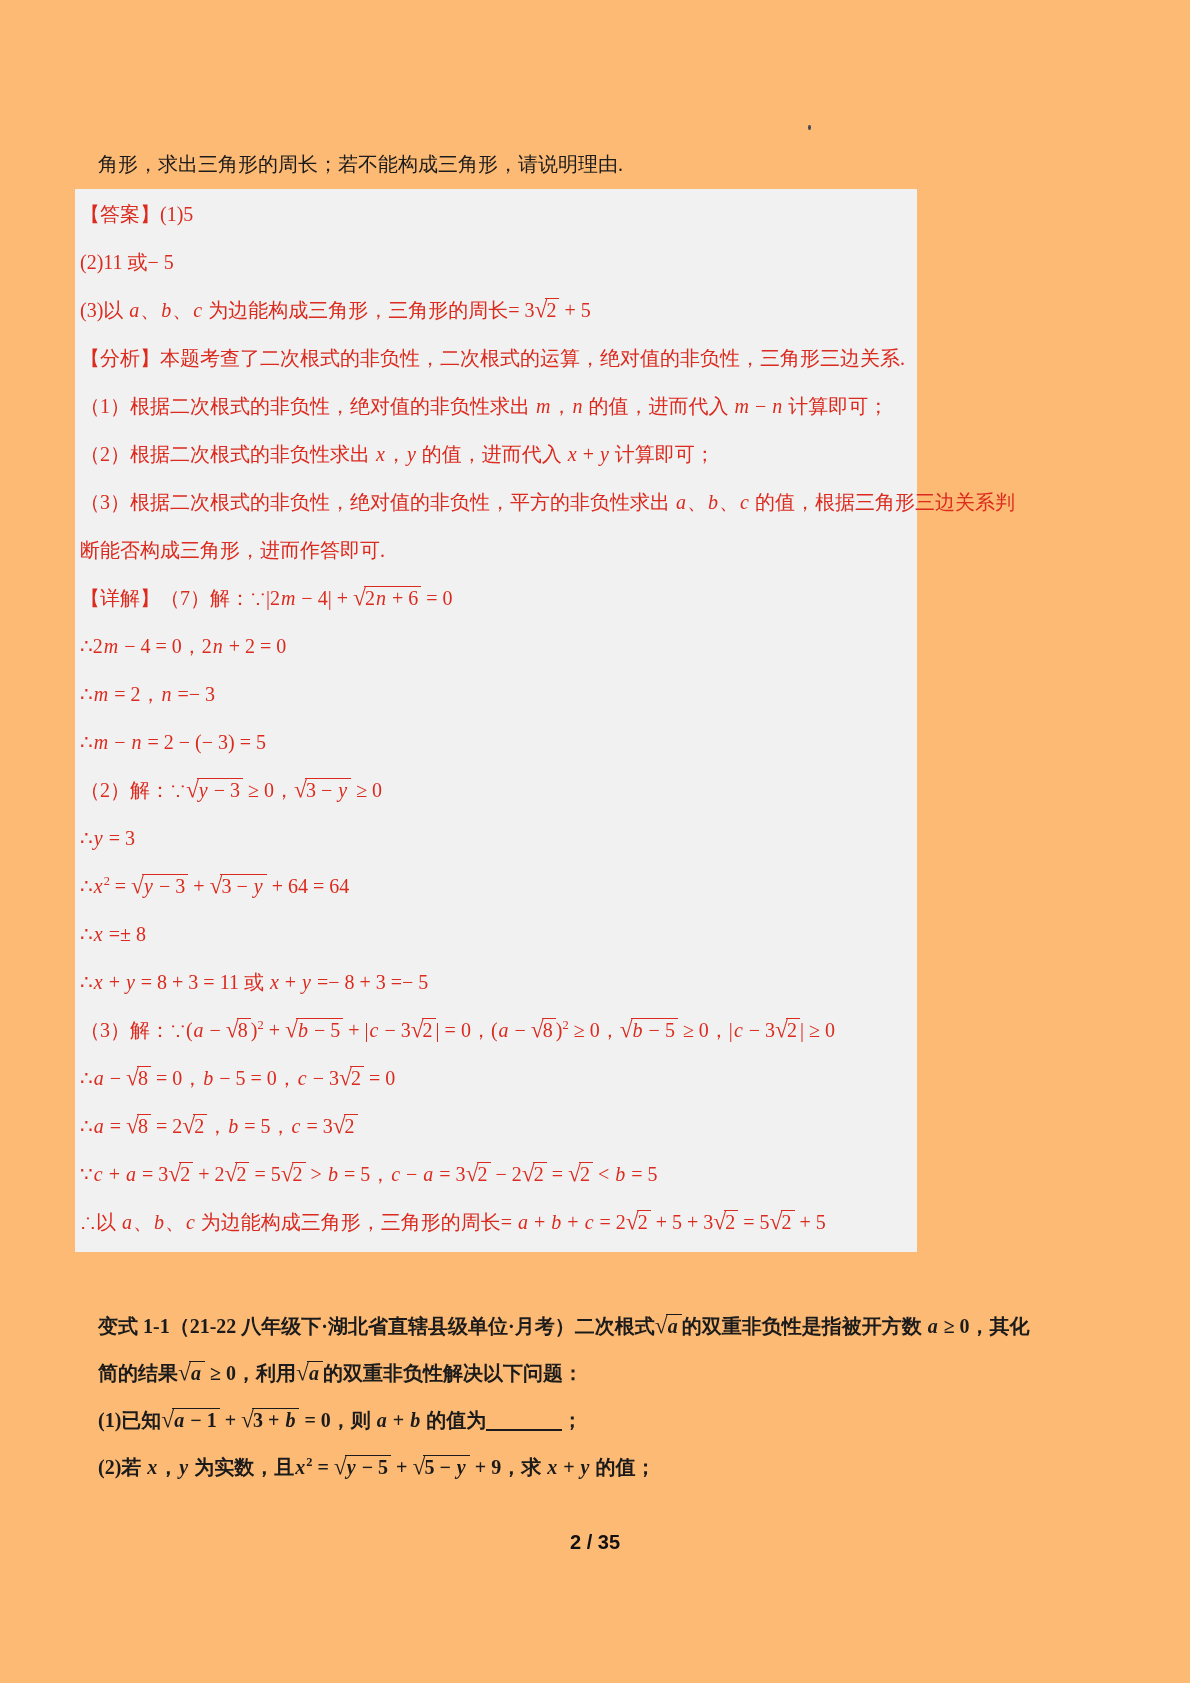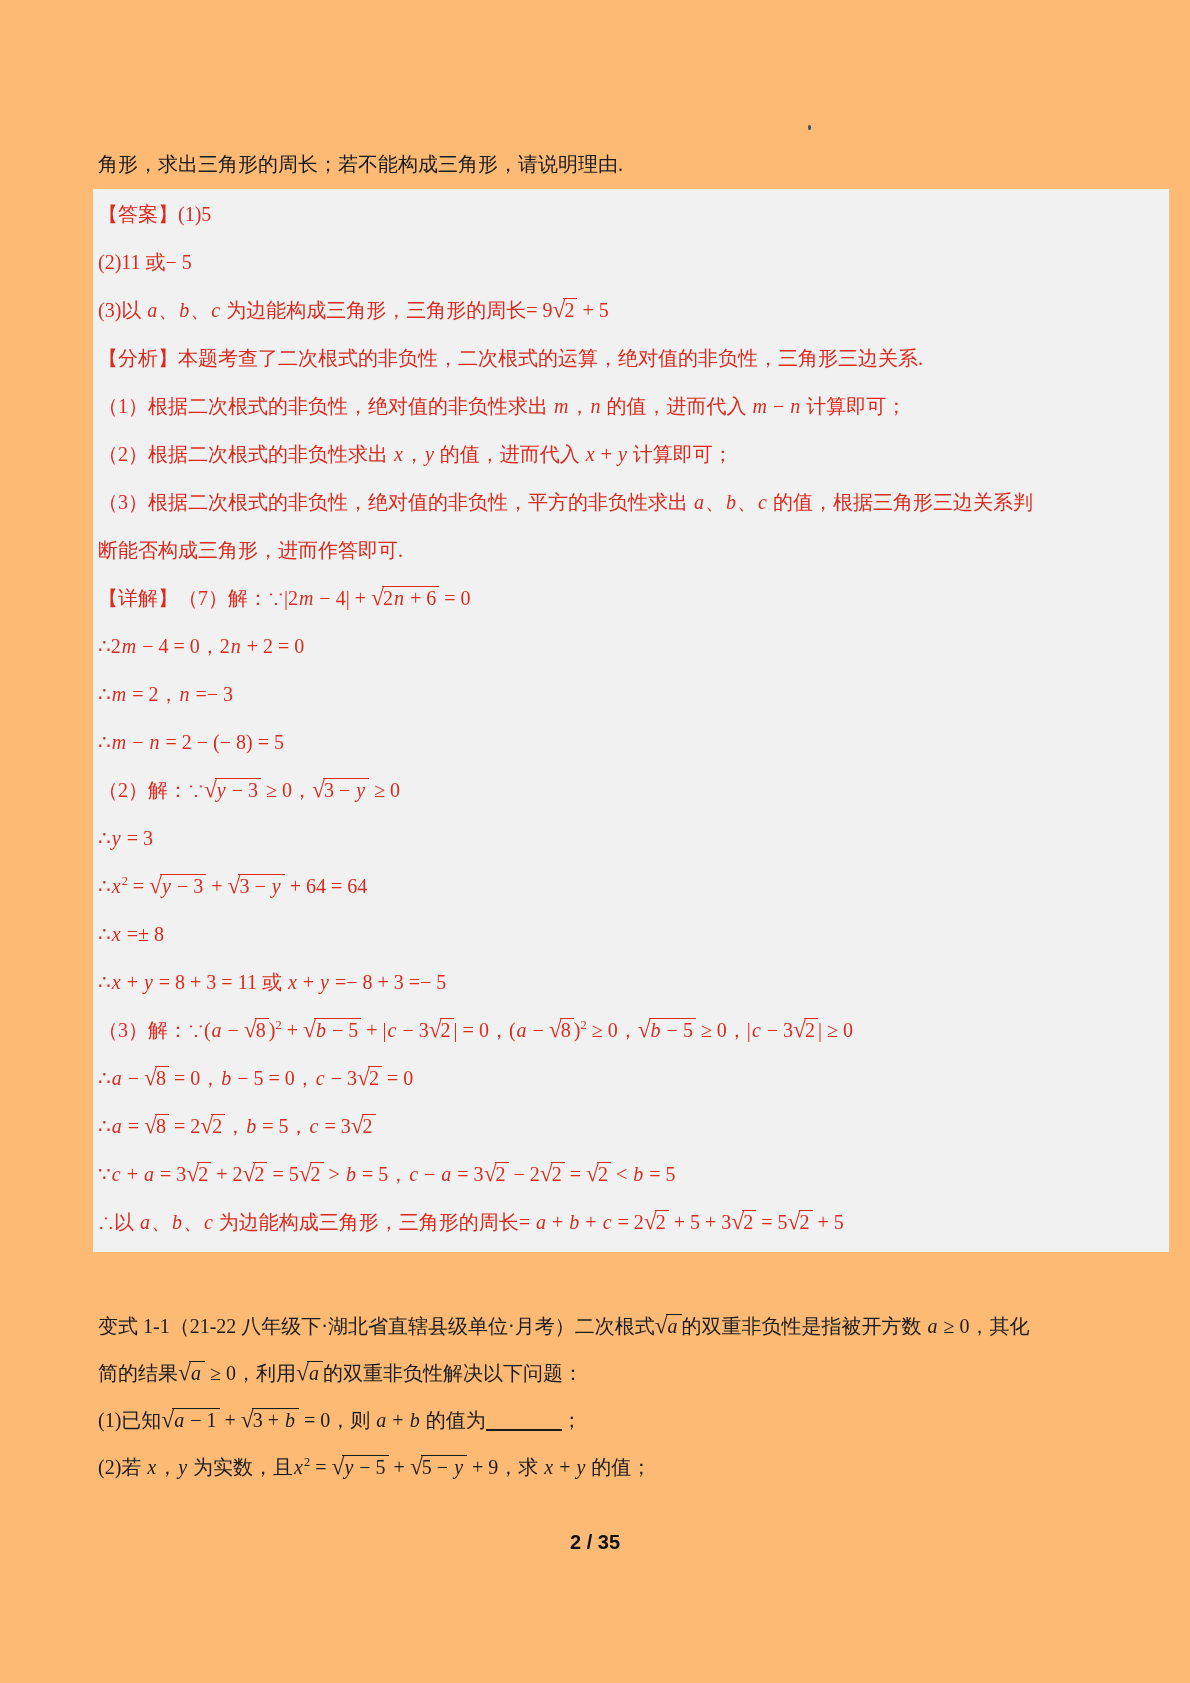--- a/index.html
+++ b/index.html
@@ -18,35 +18,35 @@
     line-height: 48px;
     height: 48px;
   }
   .intro {
     position: absolute;
     left: 98px;
     top: 140px;
   }
   .solution {
     position: absolute;
-    left: 93px;
+    left: 75px;
     top: 189px;
-    width: 1076px;
+    width: 842px;
     box-sizing: border-box;
     padding: 1px 0 6px 5px;
     background: #F1F1F1;
     color: #DB2A1E;
   }
   .variation {
     position: absolute;
     left: 98px;
     top: 1303px;
     width: 1005px;
   }
-  .variation .line { line-height: 47px; height: 47px; }
+  .variation .line { line-height: 47px; height: 47px; font-weight: bold; }
   .footer {
     position: absolute;
     top: 1528px;
     left: 0;
     width: 100%;
     text-align: center;
     font-family: "Liberation Sans", "DejaVu Sans", sans-serif;
     font-weight: bold;
     font-size: 20px;
     color: #111111;
@@ -100,30 +100,30 @@
 <body>
 
 <div class="page">
   <span class="stray"></span>
 
   <div class="intro line">角形，求出三角形的周长；若不能构成三角形，请说明理由.</div>
 
   <section class="solution">
       <div class="line"><span class="mtext">【答案】(1)5</span></div>
       <div class="line"><span class="mtext">(2)11 或− 5</span></div>
-      <div class="line"><span class="mtext">(3)以 </span><span class="mvar">a</span><span class="mtext">、</span><span class="mvar">b</span><span class="mtext">、</span><span class="mvar">c</span><span class="mtext"> 为边能构成三角形，三角形的周长= 9</span><span class="sqrt"><span class="sqrt-sign">√</span><span class="sqrt-rad"><span class="mtext">2</span></span></span><span class="mtext"> + 5</span></div>
+      <div class="line"><span class="mtext">(3)以 </span><span class="mvar">a</span><span class="mtext">、</span><span class="mvar">b</span><span class="mtext">、</span><span class="mvar">c</span><span class="mtext"> 为边能构成三角形，三角形的周长= 3</span><span class="sqrt"><span class="sqrt-sign">√</span><span class="sqrt-rad"><span class="mtext">2</span></span></span><span class="mtext"> + 5</span></div>
       <div class="line"><span class="mtext">【分析】本题考查了二次根式的非负性，二次根式的运算，绝对值的非负性，三角形三边关系.</span></div>
       <div class="line"><span class="mtext">（1）根据二次根式的非负性，绝对值的非负性求出 </span><span class="mvar">m</span><span class="mtext">，</span><span class="mvar">n</span><span class="mtext"> 的值，进而代入 </span><span class="mvar">m</span><span class="mtext"> − </span><span class="mvar">n</span><span class="mtext"> 计算即可；</span></div>
       <div class="line"><span class="mtext">（2）根据二次根式的非负性求出 </span><span class="mvar">x</span><span class="mtext">，</span><span class="mvar">y</span><span class="mtext"> 的值，进而代入 </span><span class="mvar">x</span><span class="mtext"> + </span><span class="mvar">y</span><span class="mtext"> 计算即可；</span></div>
       <div class="line"><span class="mtext">（3）根据二次根式的非负性，绝对值的非负性，平方的非负性求出 </span><span class="mvar">a</span><span class="mtext">、</span><span class="mvar">b</span><span class="mtext">、</span><span class="mvar">c</span><span class="mtext"> 的值，根据三角形三边关系判</span></div>
       <div class="line"><span class="mtext">断能否构成三角形，进而作答即可.</span></div>
       <div class="line"><span class="mtext">【详解】（7）解：∵|2</span><span class="mvar">m</span><span class="mtext"> − 4| + </span><span class="sqrt"><span class="sqrt-sign">√</span><span class="sqrt-rad"><span class="mtext">2</span><span class="mvar">n</span><span class="mtext"> + 6</span></span></span><span class="mtext"> = 0</span></div>
       <div class="line"><span class="mtext">∴2</span><span class="mvar">m</span><span class="mtext"> − 4 = 0，2</span><span class="mvar">n</span><span class="mtext"> + 2 = 0</span></div>
       <div class="line"><span class="mtext">∴</span><span class="mvar">m</span><span class="mtext"> = 2，</span><span class="mvar">n</span><span class="mtext"> =− 3</span></div>
-      <div class="line"><span class="mtext">∴</span><span class="mvar">m</span><span class="mtext"> − </span><span class="mvar">n</span><span class="mtext"> = 2 − (− 8) = 5</span></div>
+      <div class="line"><span class="mtext">∴</span><span class="mvar">m</span><span class="mtext"> − </span><span class="mvar">n</span><span class="mtext"> = 2 − (− 3) = 5</span></div>
       <div class="line"><span class="mtext">（2）解：∵</span><span class="sqrt"><span class="sqrt-sign">√</span><span class="sqrt-rad"><span class="mvar">y</span><span class="mtext"> − 3</span></span></span><span class="mtext"> ≥ 0，</span><span class="sqrt"><span class="sqrt-sign">√</span><span class="sqrt-rad"><span class="mtext">3 − </span><span class="mvar">y</span></span></span><span class="mtext"> ≥ 0</span></div>
       <div class="line"><span class="mtext">∴</span><span class="mvar">y</span><span class="mtext"> = 3</span></div>
       <div class="line"><span class="mtext">∴</span><span class="mvar">x</span><span class="sup">2</span><span class="mtext"> = </span><span class="sqrt"><span class="sqrt-sign">√</span><span class="sqrt-rad"><span class="mvar">y</span><span class="mtext"> − 3</span></span></span><span class="mtext"> + </span><span class="sqrt"><span class="sqrt-sign">√</span><span class="sqrt-rad"><span class="mtext">3 − </span><span class="mvar">y</span></span></span><span class="mtext"> + 64 = 64</span></div>
       <div class="line"><span class="mtext">∴</span><span class="mvar">x</span><span class="mtext"> =± 8</span></div>
       <div class="line"><span class="mtext">∴</span><span class="mvar">x</span><span class="mtext"> + </span><span class="mvar">y</span><span class="mtext"> = 8 + 3 = 11 或 </span><span class="mvar">x</span><span class="mtext"> + </span><span class="mvar">y</span><span class="mtext"> =− 8 + 3 =− 5</span></div>
       <div class="line"><span class="mtext">（3）解：∵(</span><span class="mvar">a</span><span class="mtext"> − </span><span class="sqrt"><span class="sqrt-sign">√</span><span class="sqrt-rad"><span class="mtext">8</span></span></span><span class="mtext">)</span><span class="sup">2</span><span class="mtext"> + </span><span class="sqrt"><span class="sqrt-sign">√</span><span class="sqrt-rad"><span class="mvar">b</span><span class="mtext"> − 5</span></span></span><span class="mtext"> + |</span><span class="mvar">c</span><span class="mtext"> − 3</span><span class="sqrt"><span class="sqrt-sign">√</span><span class="sqrt-rad"><span class="mtext">2</span></span></span><span class="mtext">| = 0，(</span><span class="mvar">a</span><span class="mtext"> − </span><span class="sqrt"><span class="sqrt-sign">√</span><span class="sqrt-rad"><span class="mtext">8</span></span></span><span class="mtext">)</span><span class="sup">2</span><span class="mtext"> ≥ 0，</span><span class="sqrt"><span class="sqrt-sign">√</span><span class="sqrt-rad"><span class="mvar">b</span><span class="mtext"> − 5</span></span></span><span class="mtext"> ≥ 0，|</span><span class="mvar">c</span><span class="mtext"> − 3</span><span class="sqrt"><span class="sqrt-sign">√</span><span class="sqrt-rad"><span class="mtext">2</span></span></span><span class="mtext">| ≥ 0</span></div>
       <div class="line"><span class="mtext">∴</span><span class="mvar">a</span><span class="mtext"> − </span><span class="sqrt"><span class="sqrt-sign">√</span><span class="sqrt-rad"><span class="mtext">8</span></span></span><span class="mtext"> = 0，</span><span class="mvar">b</span><span class="mtext"> − 5 = 0，</span><span class="mvar">c</span><span class="mtext"> − 3</span><span class="sqrt"><span class="sqrt-sign">√</span><span class="sqrt-rad"><span class="mtext">2</span></span></span><span class="mtext"> = 0</span></div>
       <div class="line"><span class="mtext">∴</span><span class="mvar">a</span><span class="mtext"> = </span><span class="sqrt"><span class="sqrt-sign">√</span><span class="sqrt-rad"><span class="mtext">8</span></span></span><span class="mtext"> = 2</span><span class="sqrt"><span class="sqrt-sign">√</span><span class="sqrt-rad"><span class="mtext">2</span></span></span><span class="mtext">，</span><span class="mvar">b</span><span class="mtext"> = 5，</span><span class="mvar">c</span><span class="mtext"> = 3</span><span class="sqrt"><span class="sqrt-sign">√</span><span class="sqrt-rad"><span class="mtext">2</span></span></span></div>
       <div class="line"><span class="mtext">∵</span><span class="mvar">c</span><span class="mtext"> + </span><span class="mvar">a</span><span class="mtext"> = 3</span><span class="sqrt"><span class="sqrt-sign">√</span><span class="sqrt-rad"><span class="mtext">2</span></span></span><span class="mtext"> + 2</span><span class="sqrt"><span class="sqrt-sign">√</span><span class="sqrt-rad"><span class="mtext">2</span></span></span><span class="mtext"> = 5</span><span class="sqrt"><span class="sqrt-sign">√</span><span class="sqrt-rad"><span class="mtext">2</span></span></span><span class="mtext"> &gt; </span><span class="mvar">b</span><span class="mtext"> = 5，</span><span class="mvar">c</span><span class="mtext"> − </span><span class="mvar">a</span><span class="mtext"> = 3</span><span class="sqrt"><span class="sqrt-sign">√</span><span class="sqrt-rad"><span class="mtext">2</span></span></span><span class="mtext"> − 2</span><span class="sqrt"><span class="sqrt-sign">√</span><span class="sqrt-rad"><span class="mtext">2</span></span></span><span class="mtext"> = </span><span class="sqrt"><span class="sqrt-sign">√</span><span class="sqrt-rad"><span class="mtext">2</span></span></span><span class="mtext"> &lt; </span><span class="mvar">b</span><span class="mtext"> = 5</span></div>
       <div class="line"><span class="mtext">∴以 </span><span class="mvar">a</span><span class="mtext">、</span><span class="mvar">b</span><span class="mtext">、</span><span class="mvar">c</span><span class="mtext"> 为边能构成三角形，三角形的周长= </span><span class="mvar">a</span><span class="mtext"> + </span><span class="mvar">b</span><span class="mtext"> + </span><span class="mvar">c</span><span class="mtext"> = 2</span><span class="sqrt"><span class="sqrt-sign">√</span><span class="sqrt-rad"><span class="mtext">2</span></span></span><span class="mtext"> + 5 + 3</span><span class="sqrt"><span class="sqrt-sign">√</span><span class="sqrt-rad"><span class="mtext">2</span></span></span><span class="mtext"> = 5</span><span class="sqrt"><span class="sqrt-sign">√</span><span class="sqrt-rad"><span class="mtext">2</span></span></span><span class="mtext"> + 5</span></div>

